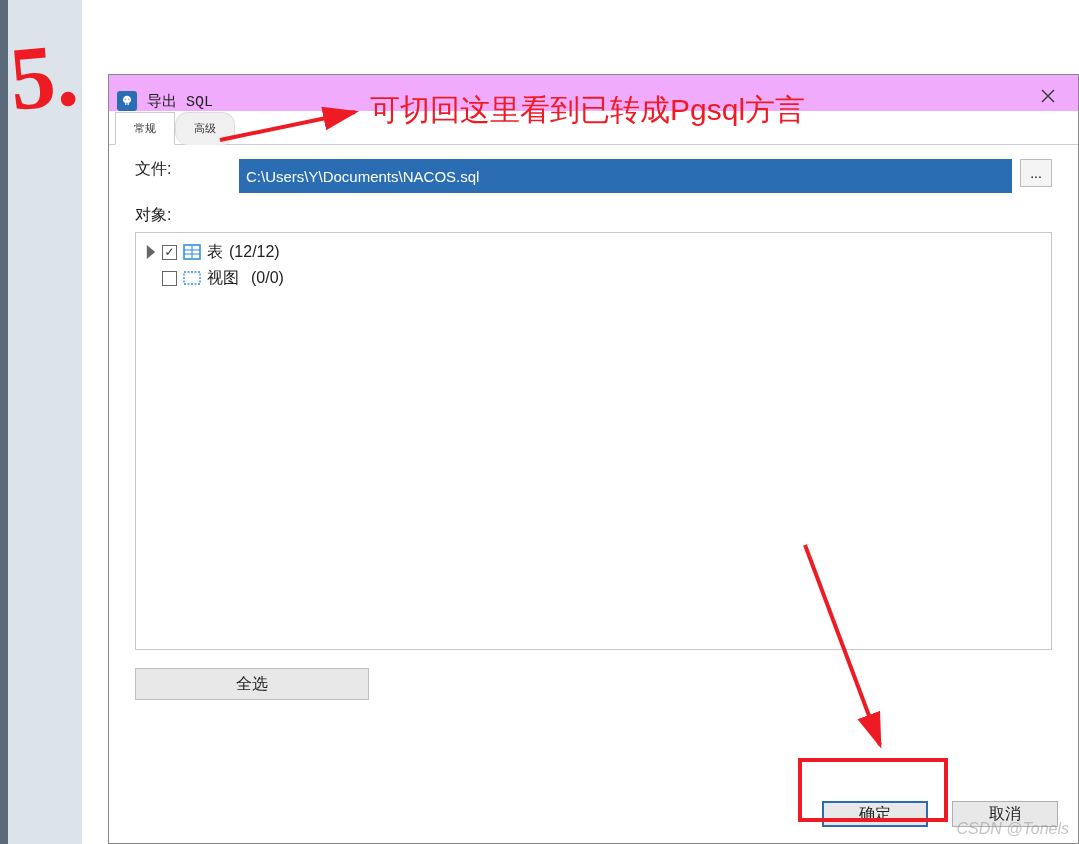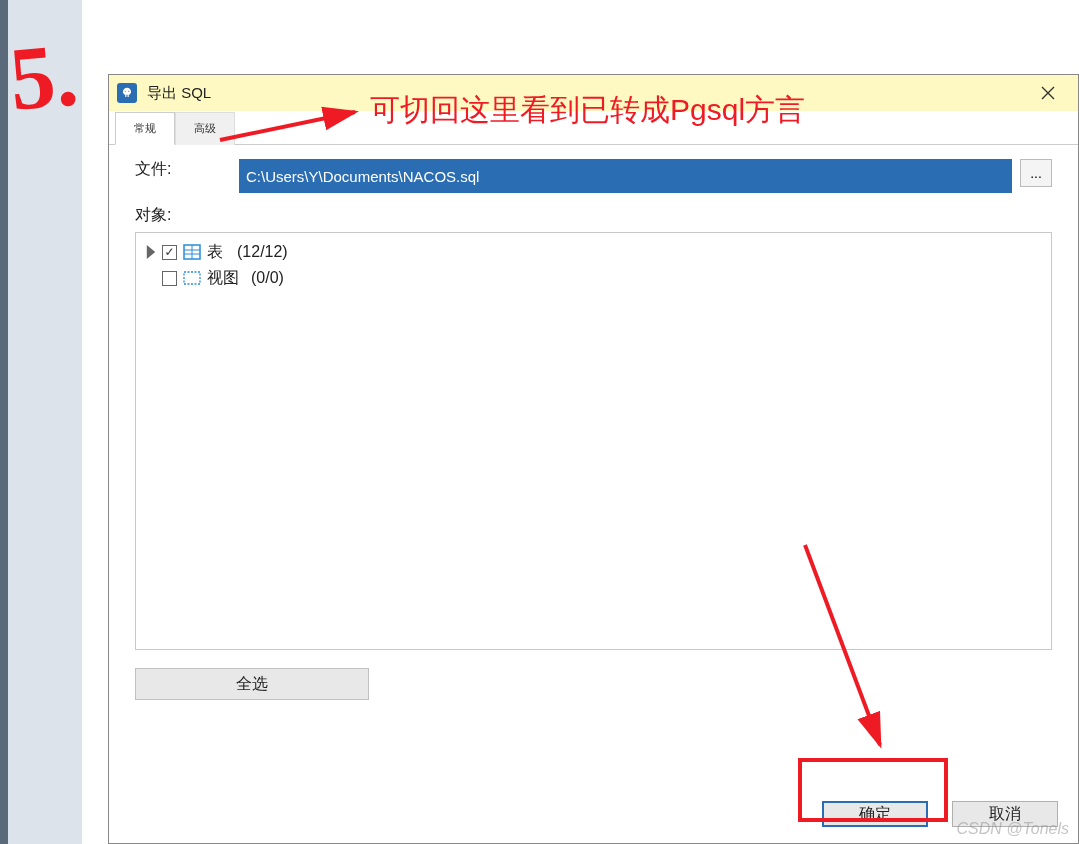--- a/index.html
+++ b/index.html
@@ -23,23 +23,24 @@
       left: 108px;
       top: 74px;
       width: 971px;
       height: 770px;
       background: #fff;
       border: 1px solid #888;
     }
     .titlebar {
       height: 36px;
       display: flex;
-      align-items: center;
+      align-items: flex-end;
       padding: 0 8px;
-      background: #fef9c3;
+      background: #f0abfc;
+      font-family: Liberation Mono, monospace;
     }
     .app-icon {
       width: 20px; height: 20px;
       background: #2a6db3;
       border-radius: 3px;
       display: flex; align-items: center; justify-content: center;
       margin-right: 10px;
     }
     .app-icon svg { width: 14px; height: 14px; }
     .title-text { font-size: 15px; color: #222; }
@@ -67,20 +68,21 @@
       top: 1px;
     }
     .tab.active {
       background: #fff;
       border-color: #ccc;
       border-bottom: 1px solid #fff;
     }
     .tab:not(.active) {
       background: #f0f0f0;
       border-color: #ddd;
+      border-radius: 13px;
     }
     .content {
       padding: 14px 26px 18px 26px;
     }
     .row {
       display: flex;
       margin-bottom: 12px;
     }
     .row-label {
       width: 104px;
@@ -269,21 +271,21 @@
         <span class="checkbox checked"></span>
         <span class="type-icon">
           <svg viewBox="0 0 18 18">
               <rect x="1" y="2" width="16" height="14" fill="none" stroke="#2a8cd8" stroke-width="1.5"></rect>
               <line x1="1" y1="7" x2="17" y2="7" stroke="#2a8cd8"></line>
               <line x1="1" y1="11" x2="17" y2="11" stroke="#2a8cd8"></line>
               <line x1="9" y1="2" x2="9" y2="16" stroke="#2a8cd8"></line>
             </svg>
         </span>
         <span>表</span>
-        <span style="margin-left:14px">(12/12)</span>
+        <span style="margin-left:6px">(12/12)</span>
       </div>
       <div class="tree-item" style="padding-left:18px">
         <span class="checkbox"></span>
         <span class="type-icon">
           <svg viewBox="0 0 18 18">
               <rect x="1" y="3" width="16" height="12" fill="none" stroke="#2a8cd8" stroke-width="1.3" stroke-dasharray="2,1.5"></rect>
             </svg>
         </span>
         <span>视图</span>
         <span style="margin-left:12px">(0/0)</span>

